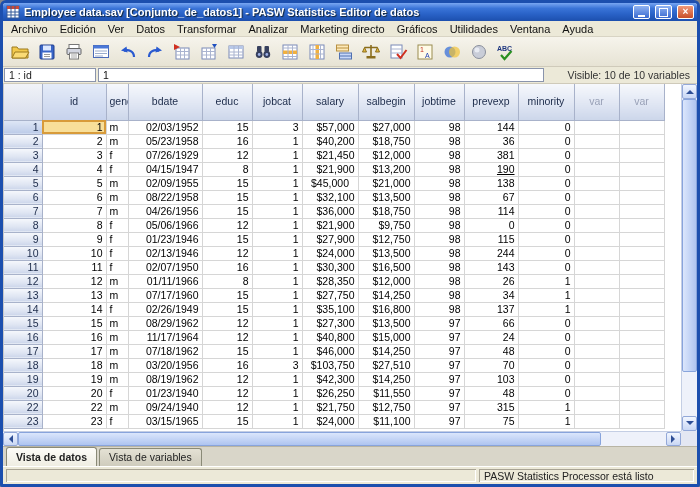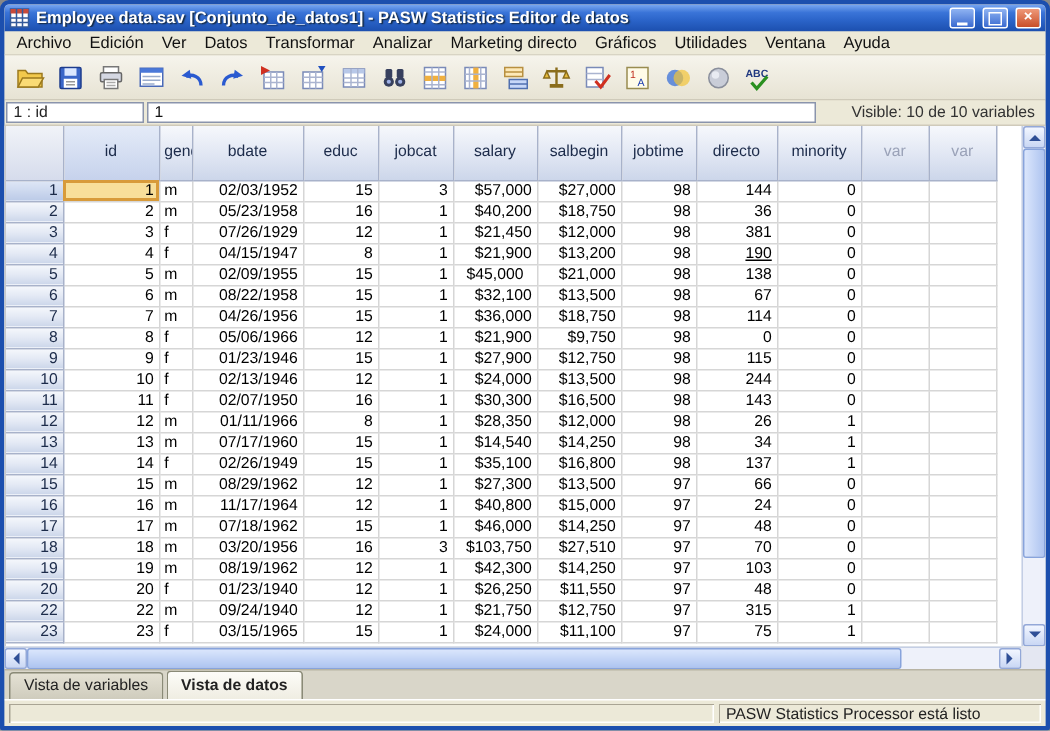--- a/index.html
+++ b/index.html
@@ -370,21 +370,21 @@
             <tr>
               <th class="hcell corner"></th>
               <th class="hcell hl">id</th>
               <th class="hcell">gender</th>
               <th class="hcell">bdate</th>
               <th class="hcell">educ</th>
               <th class="hcell">jobcat</th>
               <th class="hcell">salary</th>
               <th class="hcell">salbegin</th>
               <th class="hcell">jobtime</th>
-              <th class="hcell">directo</th>
+              <th class="hcell">prevexp</th>
               <th class="hcell">minority</th>
               <th class="hcell ph">var</th>
               <th class="hcell ph">var</th>
             </tr>
           </thead>
           <tbody>
             <tr>
               <th class="rcell hl">1</th>
               <td class="selected" style="text-align: right;">1</td>
               <td style="text-align: left;">m</td>
@@ -564,21 +564,21 @@
               <td class="ph-cell"></td>
               <td class="ph-cell"></td>
             </tr>
             <tr>
               <th class="rcell">13</th>
               <td style="text-align: right;">13</td>
               <td style="text-align: left;">m</td>
               <td style="text-align: right;">07/17/1960</td>
               <td style="text-align: right;">15</td>
               <td style="text-align: right;">1</td>
-              <td style="text-align: right;">$14,540</td>
+              <td style="text-align: right;">$27,750</td>
               <td style="text-align: right;">$14,250</td>
               <td style="text-align: right;">98</td>
               <td style="text-align: right;">34</td>
               <td style="text-align: right;">1</td>
               <td class="ph-cell"></td>
               <td class="ph-cell"></td>
             </tr>
             <tr>
               <th class="rcell">14</th>
               <td style="text-align: right;">14</td>
@@ -739,22 +739,22 @@
         <div class="hthumb"></div>
       </div>
       <div class="sarrow">
           <span class="tri right"></span>
         </div>
     </div>
     <div class="scrollcorner"></div>
   </div>
 
   <div class="tabbar">
+    <div class="tab active">Vista de datos</div>
     <div class="tab">Vista de variables</div>
-    <div class="tab active">Vista de datos</div>
   </div>
 
   <div class="statusbar">
     <div class="status-panel status-left"></div>
     <div class="status-panel status-right">PASW Statistics Processor está listo</div>
   </div>
 
 </div>
 
 </body></html>

